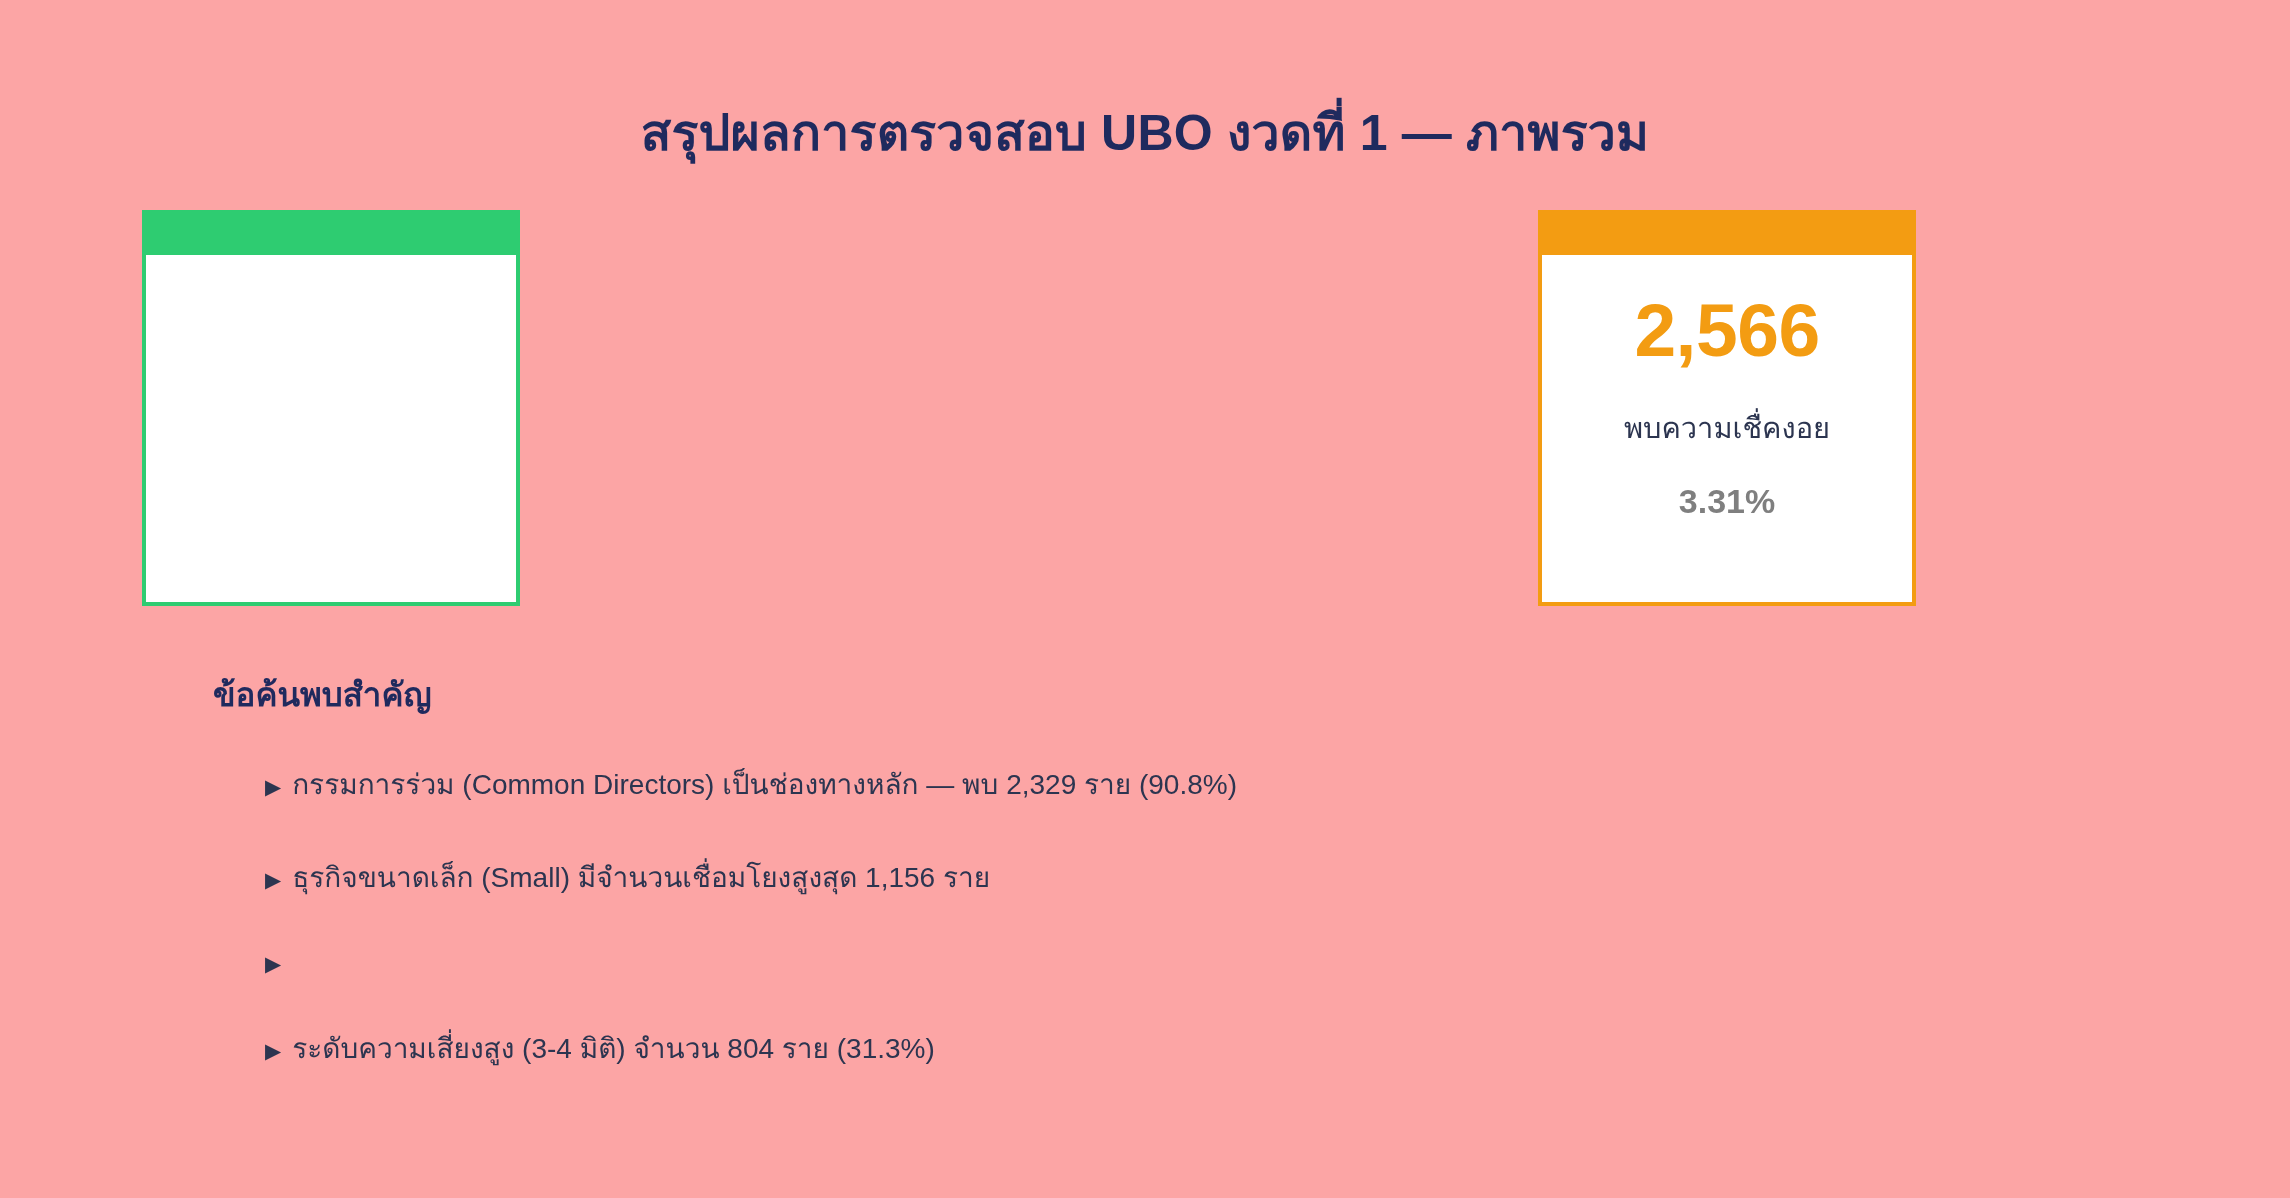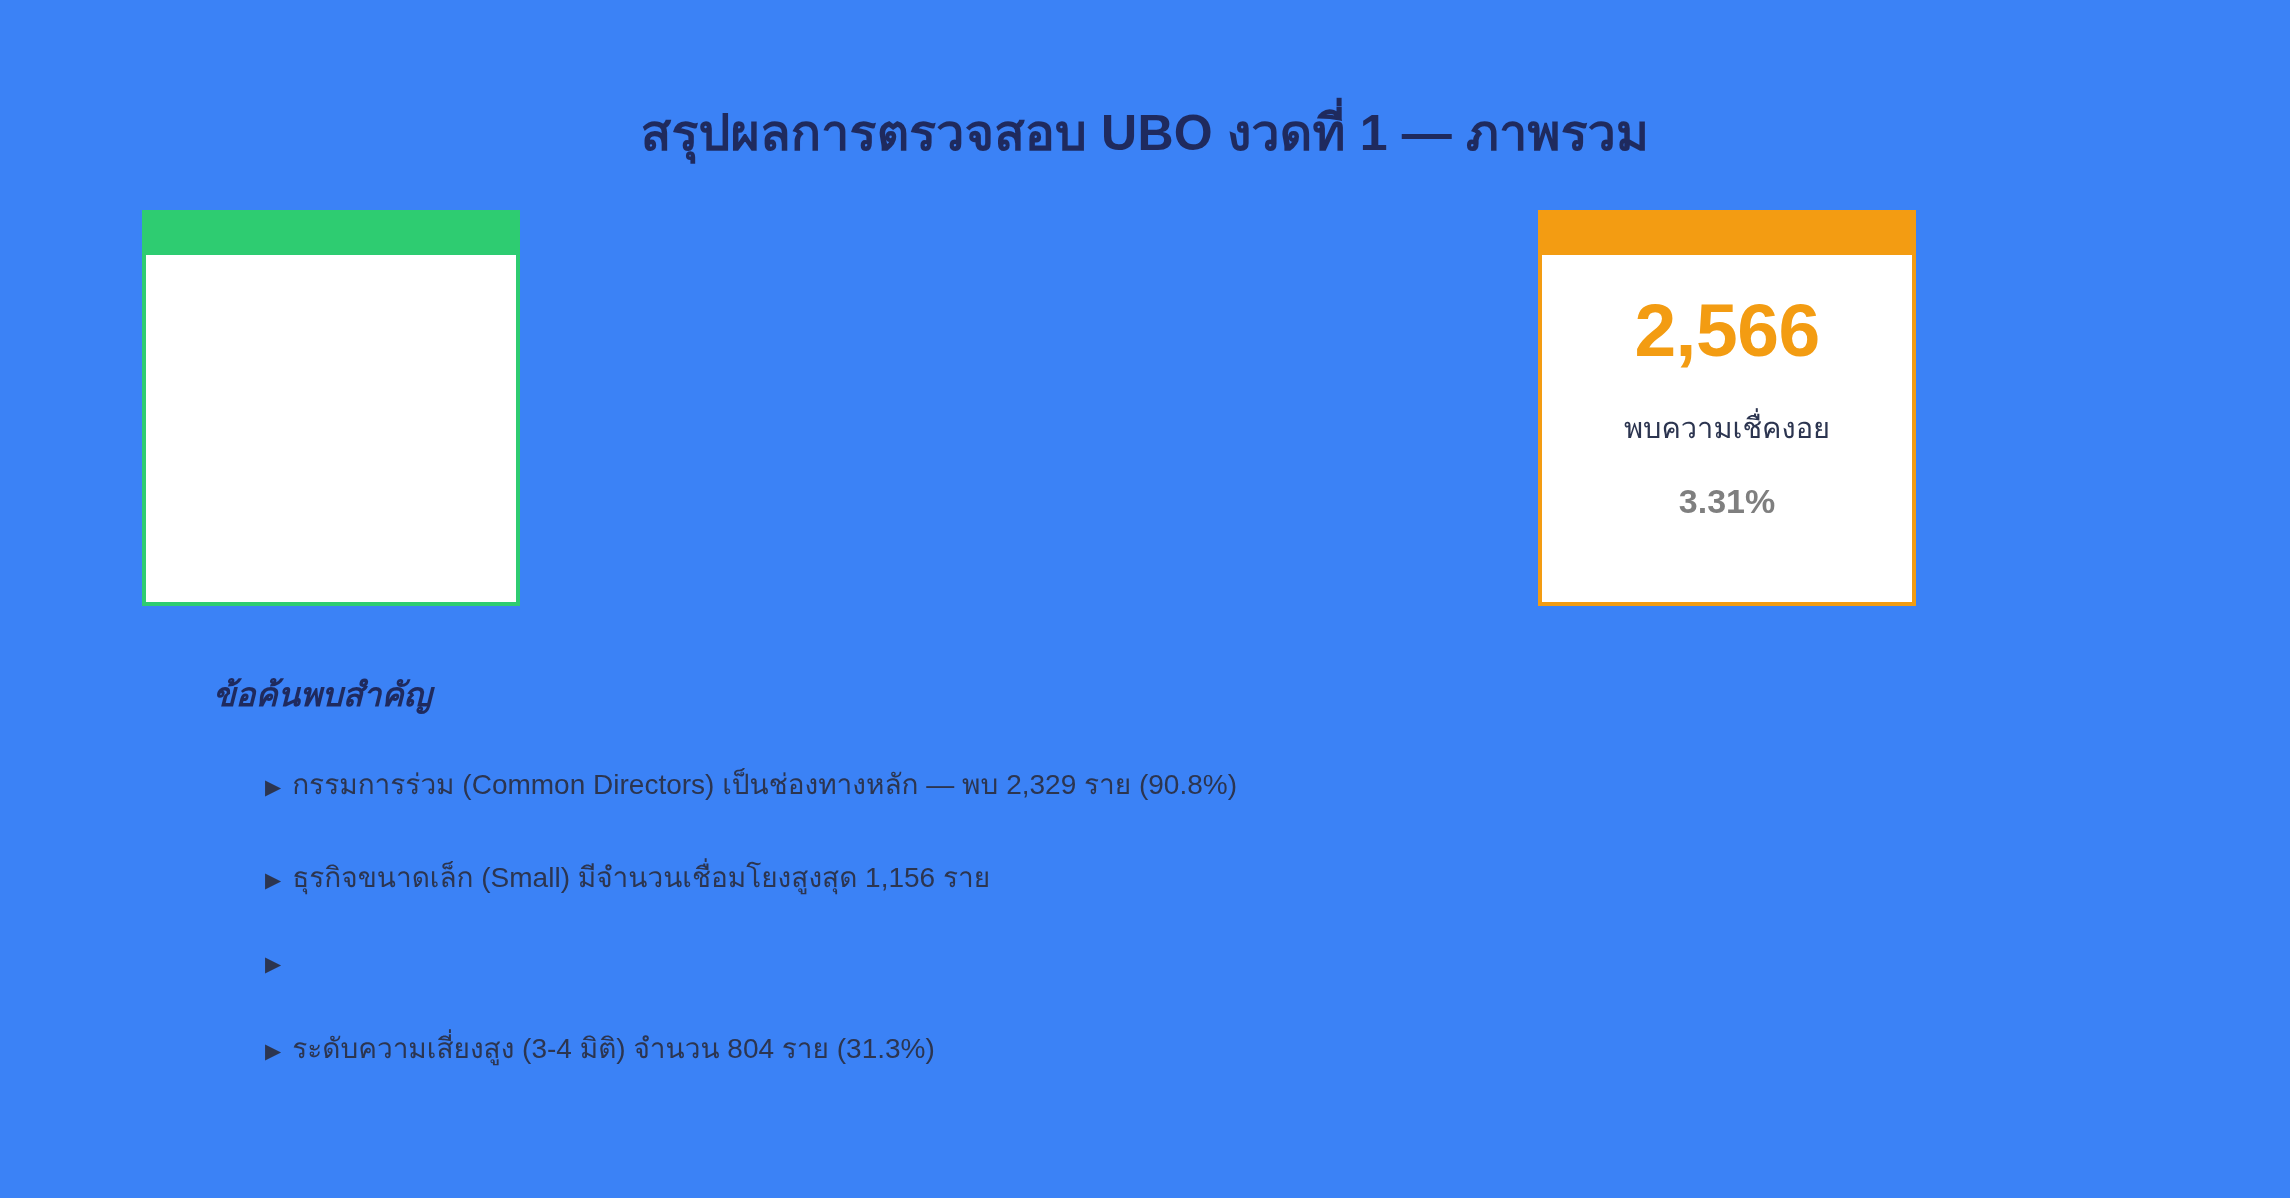--- a/index.html
+++ b/index.html
@@ -14,21 +14,21 @@
     height: 1198px;
     overflow: hidden;
     position: relative;
     -webkit-font-smoothing: antialiased;
   }
 
   .slide {
     position: relative;
     width: 2290px;
     height: 1198px;
-    background: #3b82f6;
+    background: #fca5a5;
     box-sizing: border-box;
   }
 
   
   .slide-title {
     position: absolute;
     left: 0;
     top: 104px;
     width: 2290px;
     text-align: center;
@@ -122,21 +122,20 @@
     width: 1900px;
   }
 
   .findings-heading {
     font-size: 33px;
     font-weight: bold;
     color: #1f2a5e;
     line-height: 1.2;
     margin: 0 0 52px 0;
     white-space: nowrap;
-    font-style: italic;
   }
 
   .findings-list {
     list-style: none;
     margin: 0;
     padding: 0;
   }
 
   .finding-item {
     display: flex;

